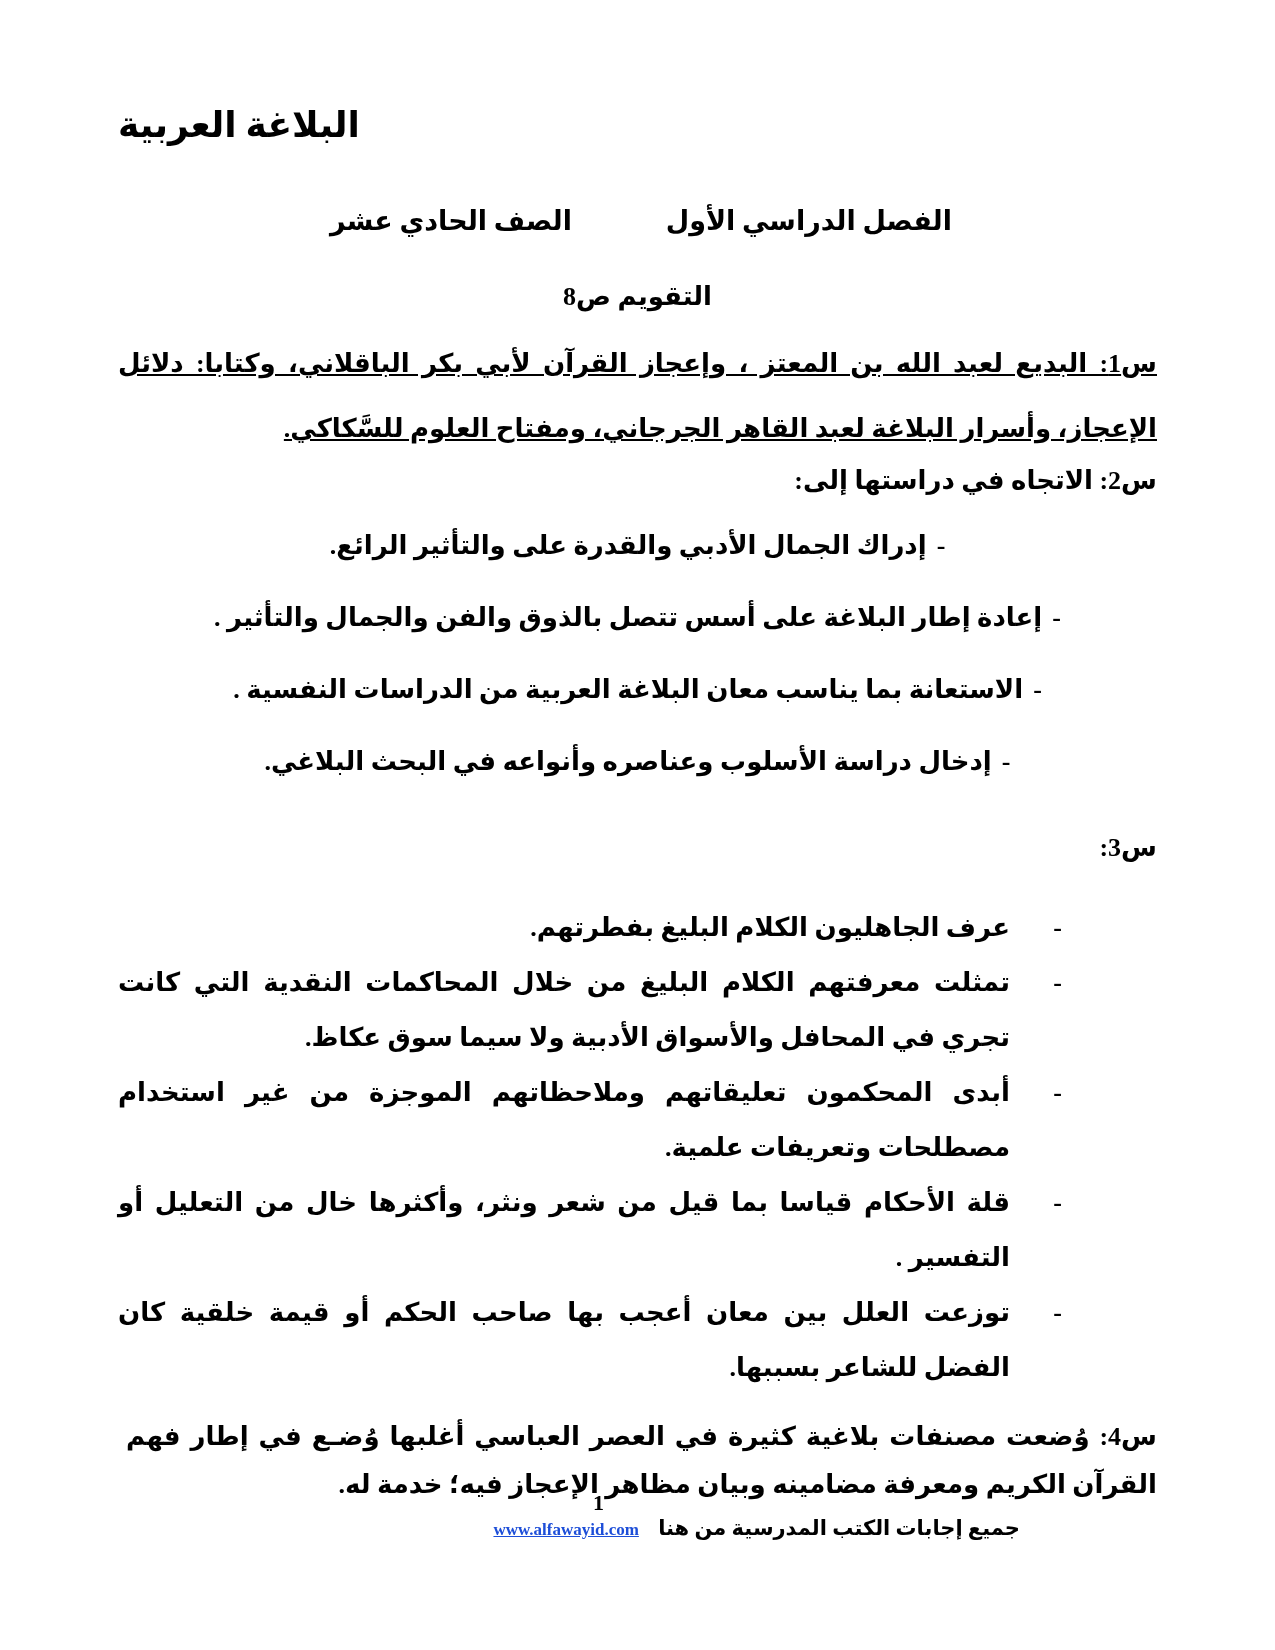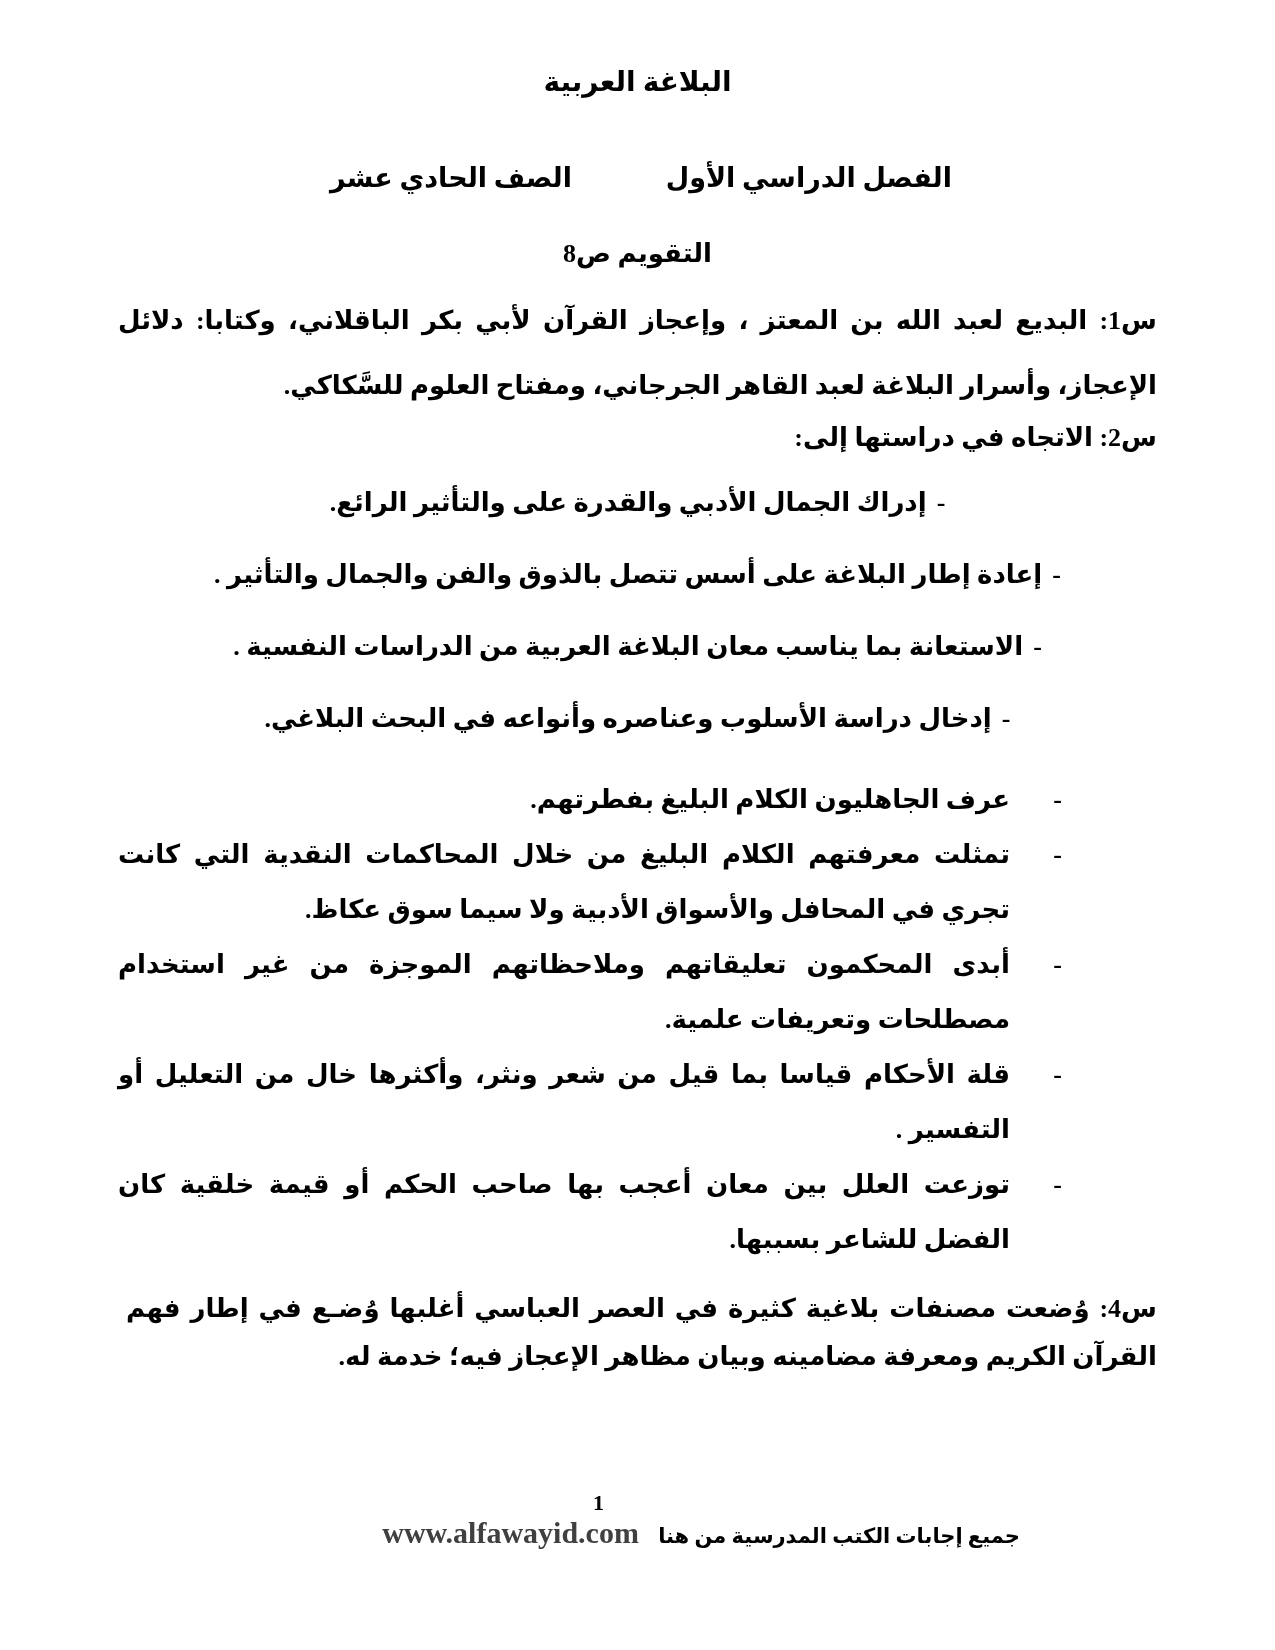--- a/index.html
+++ b/index.html
@@ -15,23 +15,23 @@
     background: #ffffff;
     color: #000000;
     font-family: "Liberation Serif", "DejaVu Sans", serif;
     font-weight: bold;
     direction: rtl;
     overflow: hidden;
     box-sizing: border-box;
     padding: 0 118px;
   }
   .title {
-    margin-top: 62px;
-    text-align: center;
-    font-size: 28px;
+    margin-top: 105px;
+    text-align: left;
+    font-size: 36px;
     line-height: 40px;
   }
   .header-row {
     margin-top: 56px;
     display: flex;
     justify-content: space-between;
     padding: 0 205px 0 212px;
     font-size: 27px;
     line-height: 40px;
   }
@@ -39,21 +39,21 @@
     margin-top: 36px;
     text-align: center;
     font-size: 26px;
     line-height: 40px;
   }
   .para {
     font-size: 26px;
     text-align: justify;
     text-justify: inter-word;
   }
-  .q1 { margin-top: 14px; line-height: 65px; }
+  .q1 { margin-top: 14px; line-height: 65px; text-decoration: underline; }
   .q-heading {
     text-align: right;
     font-size: 26px;
     line-height: 40px;
   }
   .centered-list { margin-top: 24px; }
   .centered-item {
     text-align: center;
     font-size: 26px;
     line-height: 42px;
@@ -89,22 +89,23 @@
   }
   .footer-line {
     position: absolute;
     top: 1516px;
     right: 255px;
     white-space: nowrap;
     font-size: 21px;
     direction: rtl;
   }
   .footer-line .link {
-    font-size: 30px;
-    color: #404040;
+    font-size: 17px;
+    color: #1d4ed8;
+    text-decoration: underline;
     direction: ltr;
     unicode-bidi: embed;
     margin-right: 14px;
     cursor: pointer;
   }
 </style>
 </head>
 <body>
 
 <div class="page">
@@ -130,20 +131,21 @@
       <span class="dash">-</span><span>إعادة إطار البلاغة على أسس تتصل بالذوق والفن والجمال والتأثير .</span>
     </div>
     <div class="centered-item">
       <span class="dash">-</span><span>الاستعانة بما يناسب معان البلاغة العربية من الدراسات النفسية .</span>
     </div>
     <div class="centered-item">
       <span class="dash">-</span><span>إدخال دراسة الأسلوب وعناصره وأنواعه في البحث البلاغي.</span>
     </div>
   </div>
 
+  <div class="q-heading q3-heading">س3:</div>
 
   <div class="dash-list">
     <div class="dash-item">
       <span class="marker">-</span>
       <div class="item-text">عرف الجاهليون الكلام البليغ بفطرتهم.</div>
     </div>
     <div class="dash-item">
       <span class="marker">-</span>
       <div class="item-text">تمثلت معرفتهم الكلام البليغ من خلال المحاكمات النقدية التي كانت تجري في المحافل والأسواق الأدبية ولا سيما سوق عكاظ.</div>
     </div>

